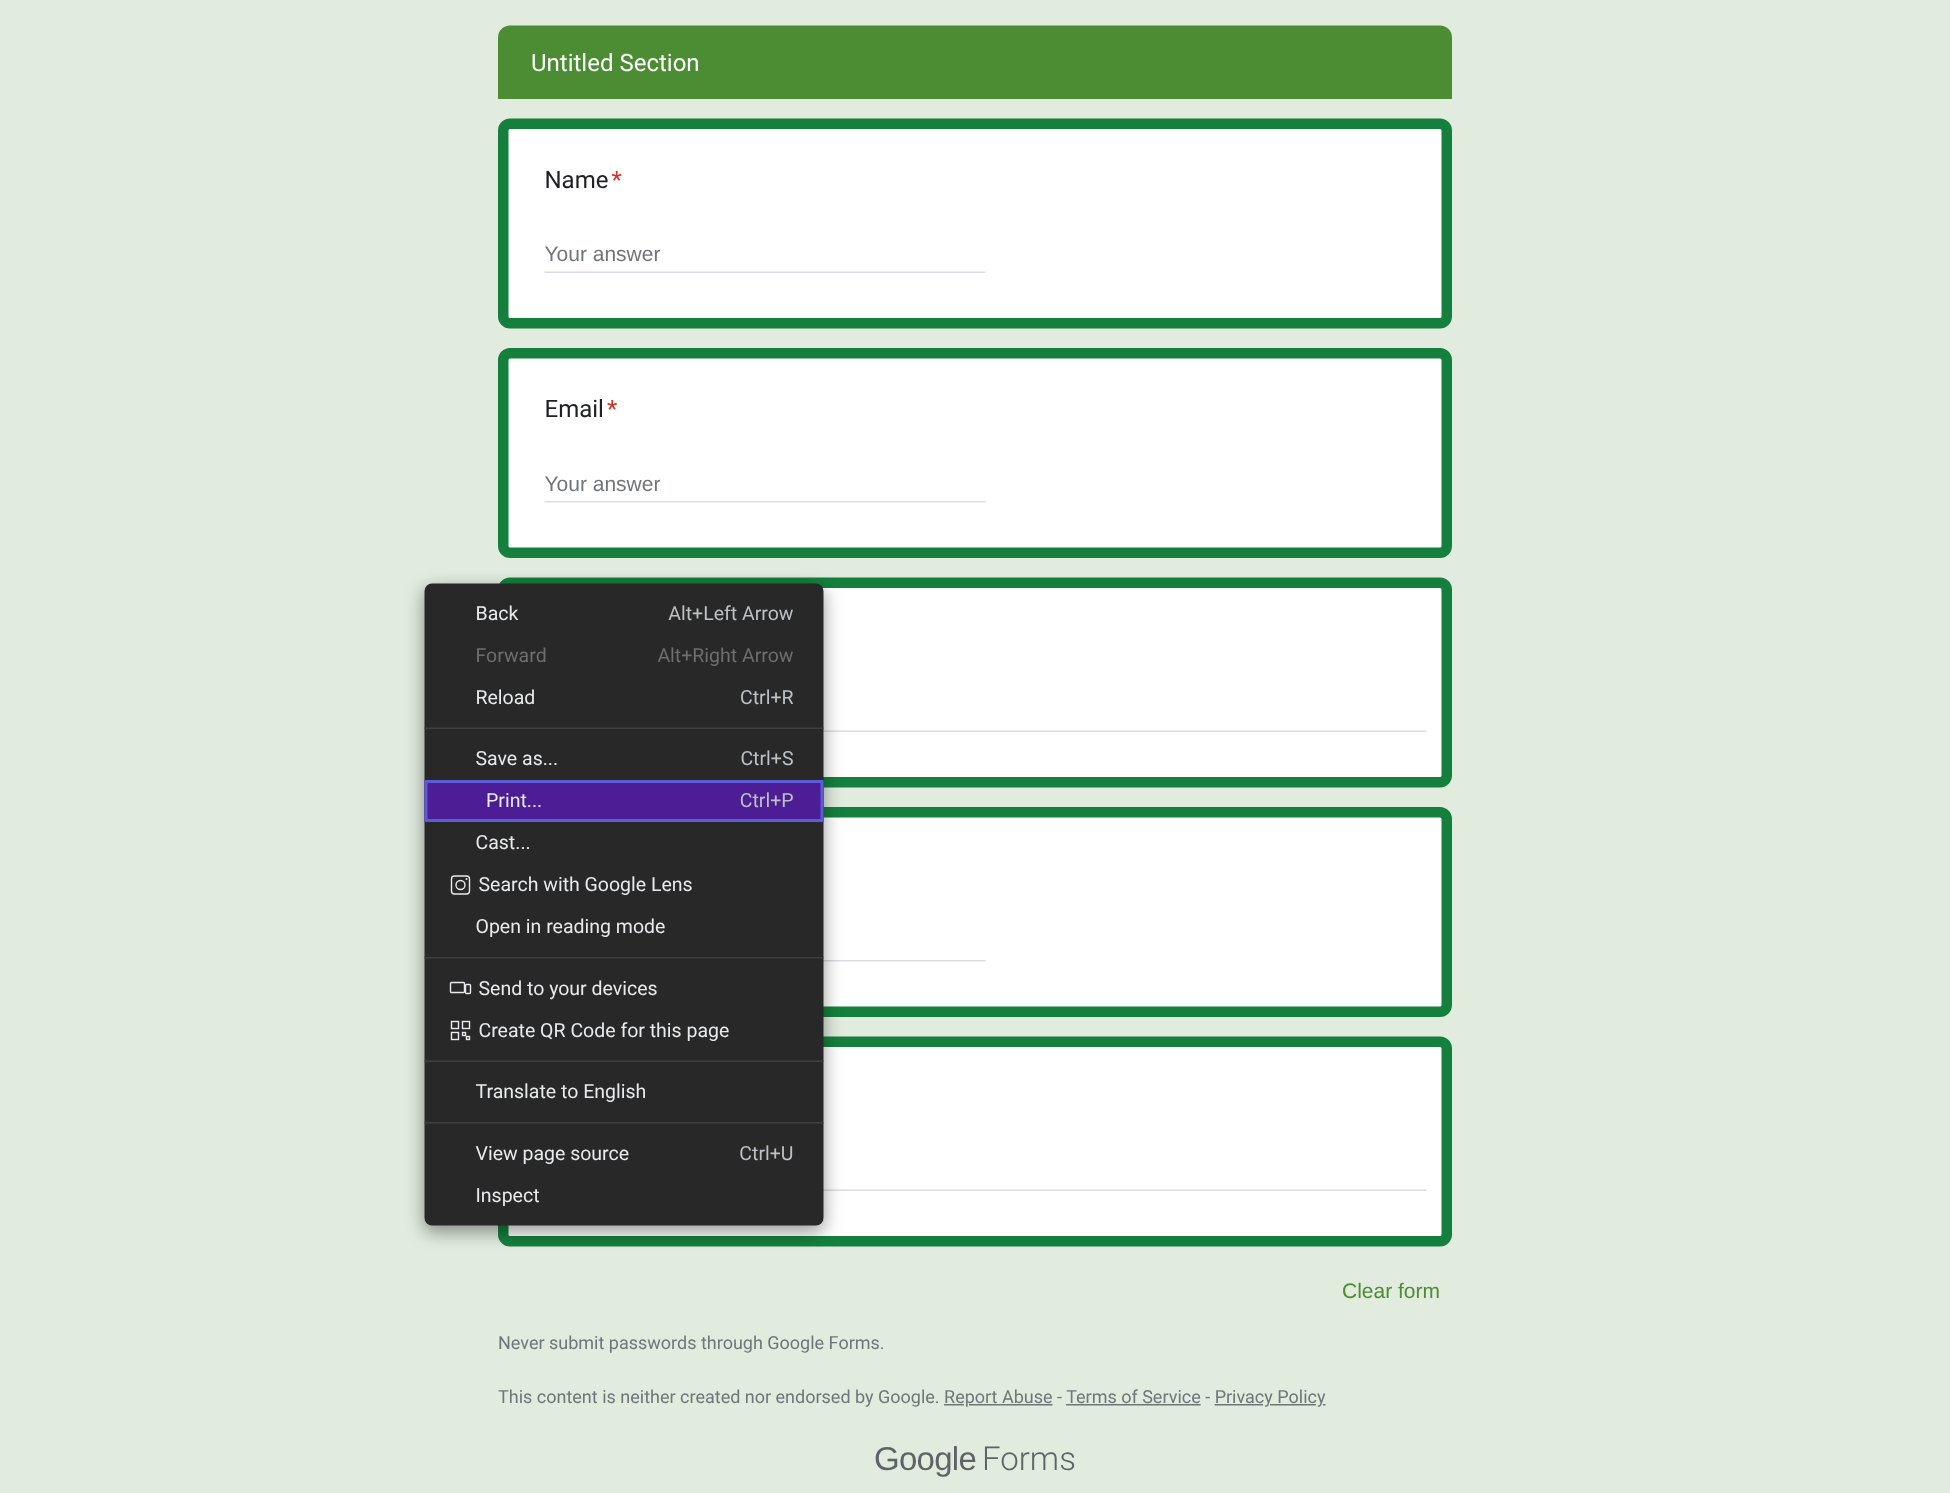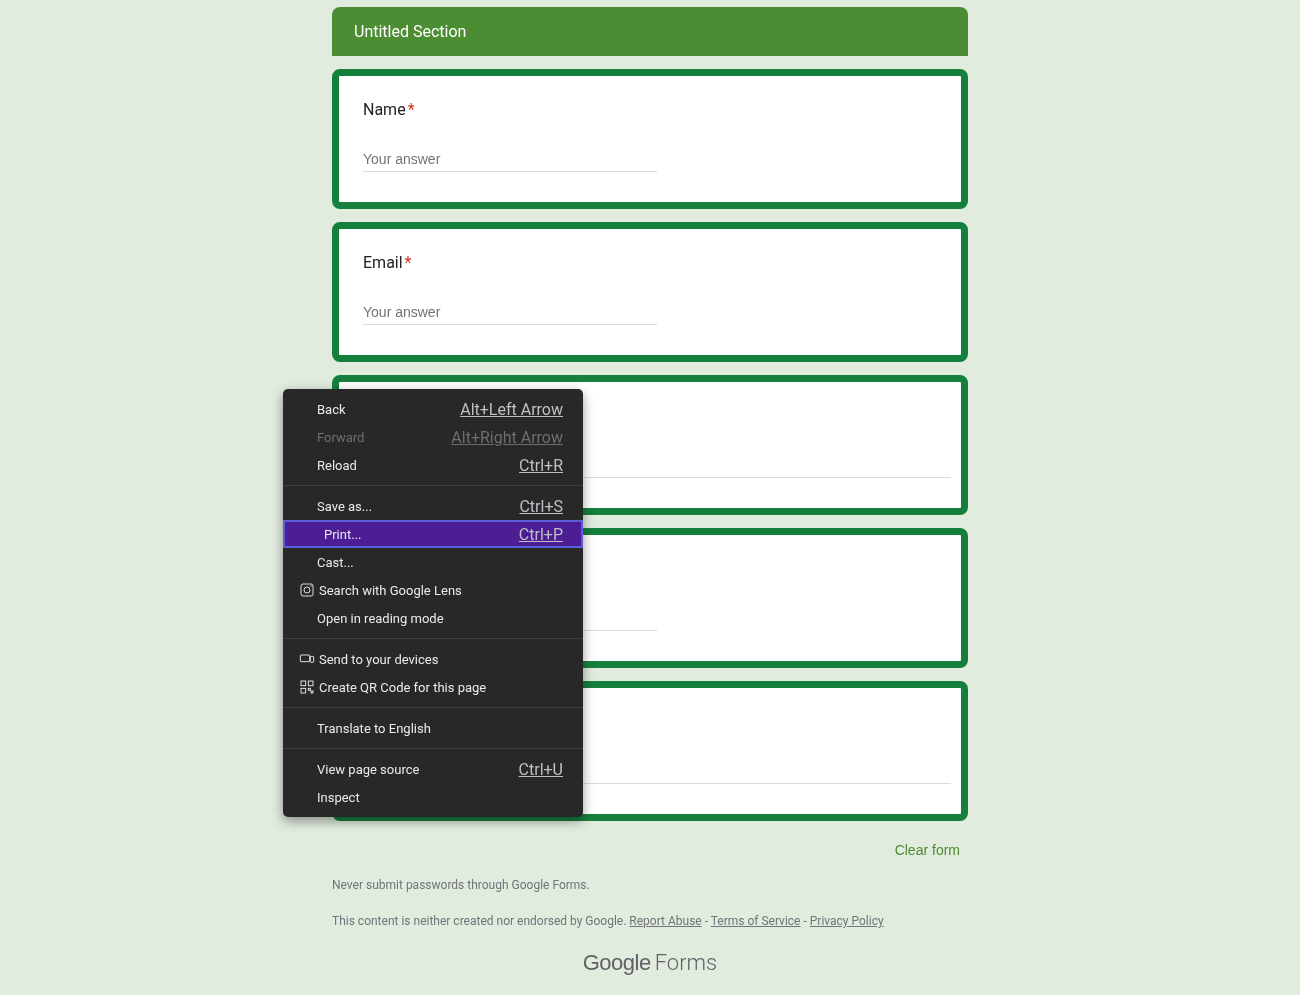--- a/index.html
+++ b/index.html
@@ -6,21 +6,21 @@
   body {
     font-family: Roboto, Arial, sans-serif;
     background: #e1ebde;
     width: 1300px;
     height: 995px;
     overflow: hidden;
     position: relative;
   }
   .form-container {
     width: 636px;
-    margin: 0 auto;
+    margin: 10px auto;
     padding-top: 7px;
   }
   .section-header {
     background: #4c8c33;
     color: #fff;
     padding: 15px 22px;
     border-radius: 8px 8px 0 0;
     font-size: 16px;
     font-weight: 400;
   }
@@ -108,21 +108,21 @@
   }
   .logo-forms {
     font-weight: 300;
   }
 
   
   .context-menu {
     position: absolute;
     left: 283px;
     top: 389px;
-    width: 300px;
+    width: 266px;
     background: #282828;
     border-radius: 5px;
     box-shadow: 0 4px 12px rgba(0,0,0,0.4);
     font-size: 13px;
     color: #e8eaed;
     padding: 6px 0;
   }
   .menu-item {
     display: flex;
     align-items: center;
@@ -139,22 +139,21 @@
   }
   .menu-item .label {
     flex: 1;
     padding-left: 0px;
   }
   .menu-item.no-icon .label {
     padding-left: 20px;
   }
   .menu-item .shortcut {
     color: #bdc1c6;
-    font-size: 16px;
-    text-decoration: underline;
+    font-size: 13px;
   }
   .menu-item.disabled {
     color: #6e6e6e;
     gap: 41px;
   }
   .menu-item.disabled .shortcut {
     color: #6e6e6e;
   }
   .menu-item.highlighted {
     background: #4c1d95;

